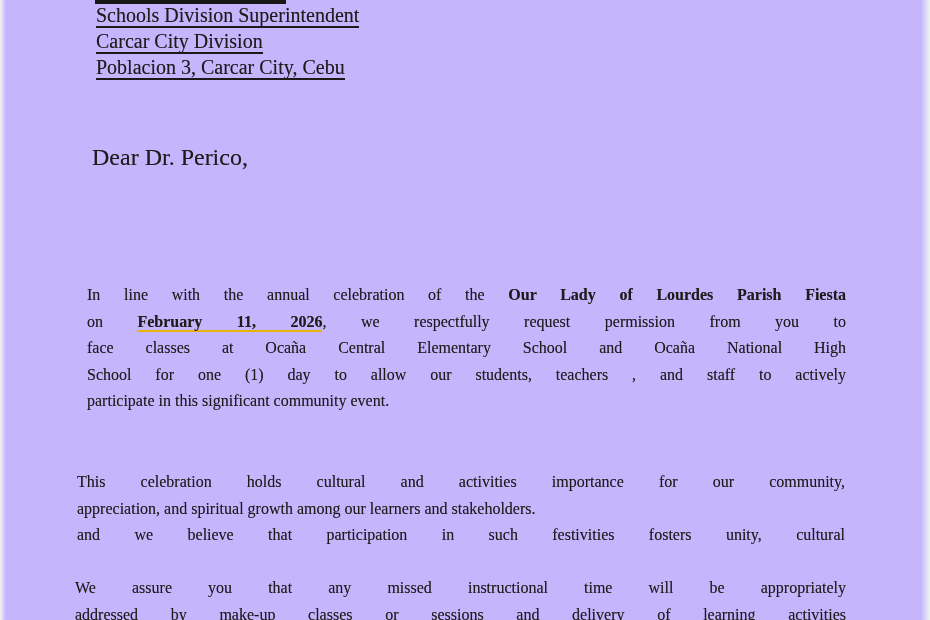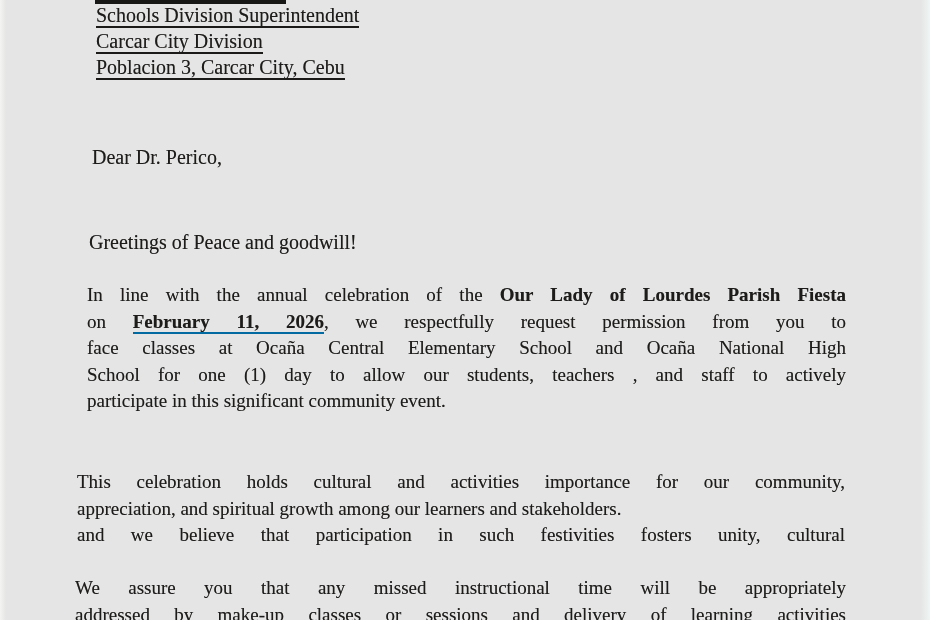--- a/index.html
+++ b/index.html
@@ -4,21 +4,21 @@
 <style>
   html, body {
     margin: 0;
     padding: 0;
     background: #ffffff;
   }
   .page {
     position: relative;
     width: 930px;
     height: 620px;
-    background: #e5e5e5;
+    background: #c4b5fd;
     overflow: hidden;
     font-family: "Liberation Serif", "DejaVu Serif", serif;
     color: #1d1c1a;
     text-shadow: 0 0 0.5px rgba(30,30,30,0.45);
   }
   
   .edge-right {
     position: absolute;
     top: 0; right: 0;
     width: 9px; height: 100%;
@@ -44,71 +44,70 @@
     line-height: 26px;
     white-space: nowrap;
   }
   .addr-block .u-line {
     border-bottom: 2px solid #1b1a18;
     padding-bottom: 0px;
   }
   .salutation {
     position: absolute;
     left: 92px; top: 144px;
-    font-size: 20px;
+    font-size: 24px;
     line-height: 26px;
   }
   .greeting {
     position: absolute;
     left: 89px; top: 229px;
     font-size: 20px;
     line-height: 26px;
   }
   .para {
     position: absolute;
-    font-size: 19px;
+    font-size: 16px;
     line-height: 26.6px;
   }
   .p1 { left: 87px; top: 282px; width: 759px; }
   .p2 { left: 77px; top: 469px; width: 768px; }
   .p3 { left: 75px; top: 575px; width: 771px; }
   .jline {
     text-align: justify;
     text-align-last: justify;
     white-space: normal;
   }
   .lastline {
     text-align: right;
     text-align-last: left;
   }
   .bold { font-weight: bold; }
   .bold-u {
     font-weight: bold;
-    border-bottom: 2px solid #0369a1;
+    border-bottom: 2px solid #eab308;
   }
 </style>
 </head>
 <body>
 
 <div class="page">
 
   <div class="edge-left"></div>
   <div class="edge-right"></div>
 
   <div class="artifact-bar"></div>
 
   <div class="addr-block">
     <div><span class="u-line">Schools Division Superintendent</span></div>
     <div><span class="u-line">Carcar City Division</span></div>
     <div><span class="u-line">Poblacion 3, Carcar City, Cebu</span></div>
   </div>
 
   <div class="salutation">Dear Dr. Perico,</div>
 
-  <div class="greeting">Greetings of Peace and goodwill!</div>
 
   <div class="para p1">
     <div class="jline"><span>In line with the annual celebration of the </span><span class="bold">Our Lady of Lourdes Parish Fiesta</span></div>
     <div class="jline"><span>on </span><span class="bold-u">February 11, 2026</span><span>, we respectfully request permission from you to</span></div>
     <div class="jline">face classes at Ocaña Central Elementary School and Ocaña National High</div>
     <div class="jline">School for one (1) day to allow our students, teachers , and staff to actively</div>
     <div class="jline lastline">participate  in this significant community event.</div>
   </div>
 
   <div class="para p2">

